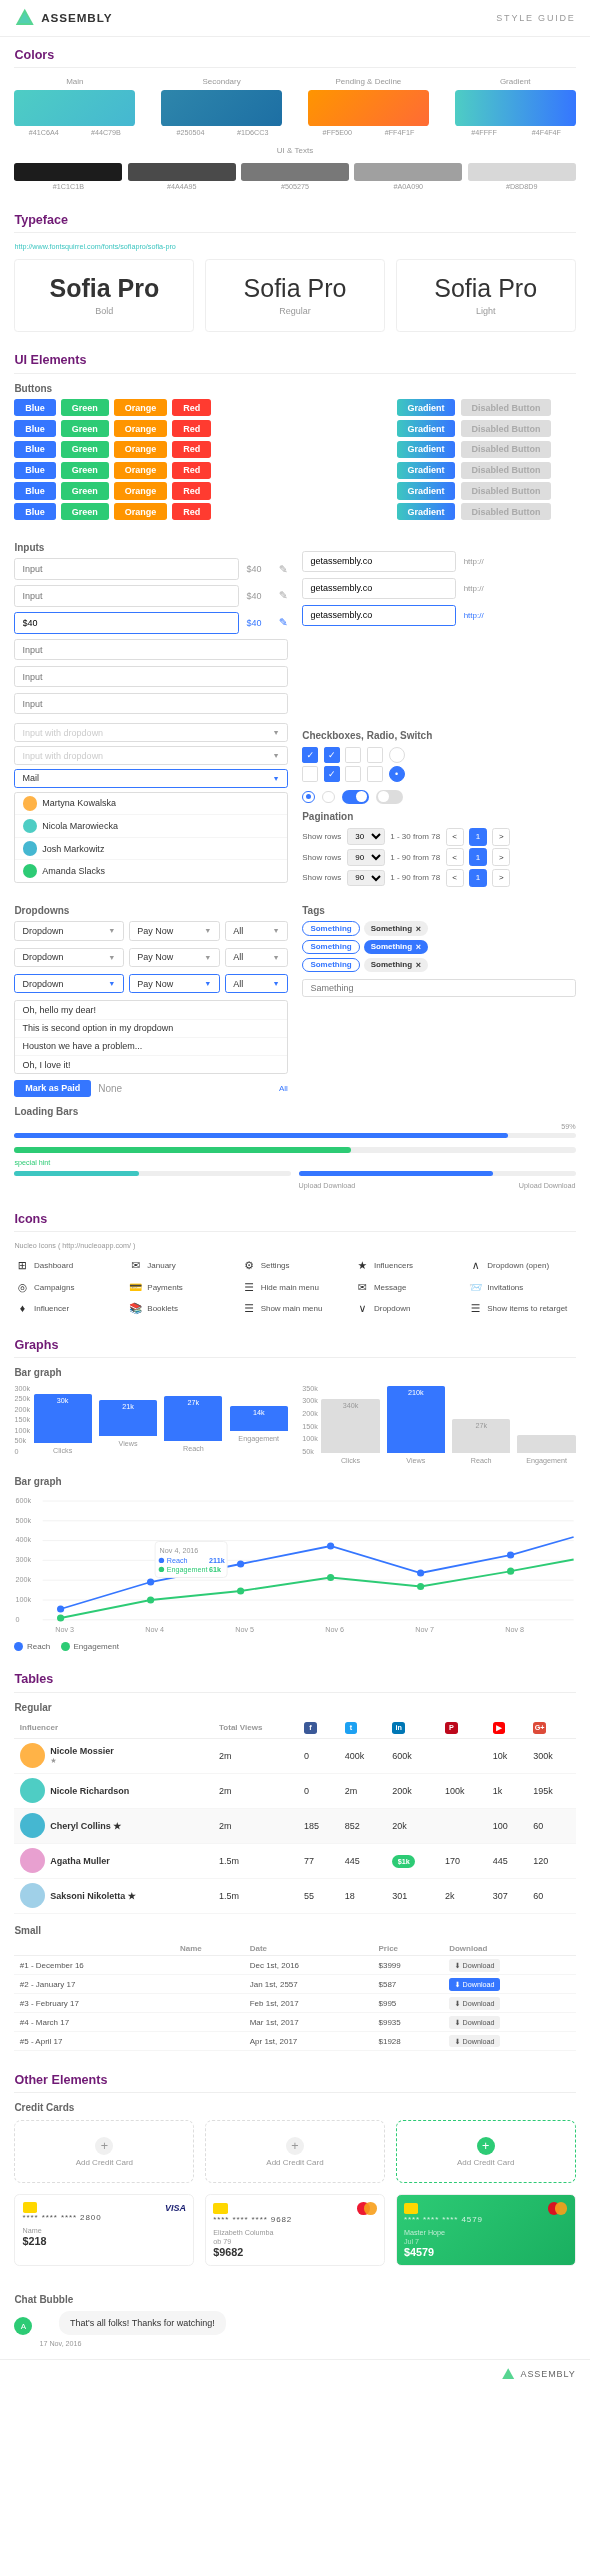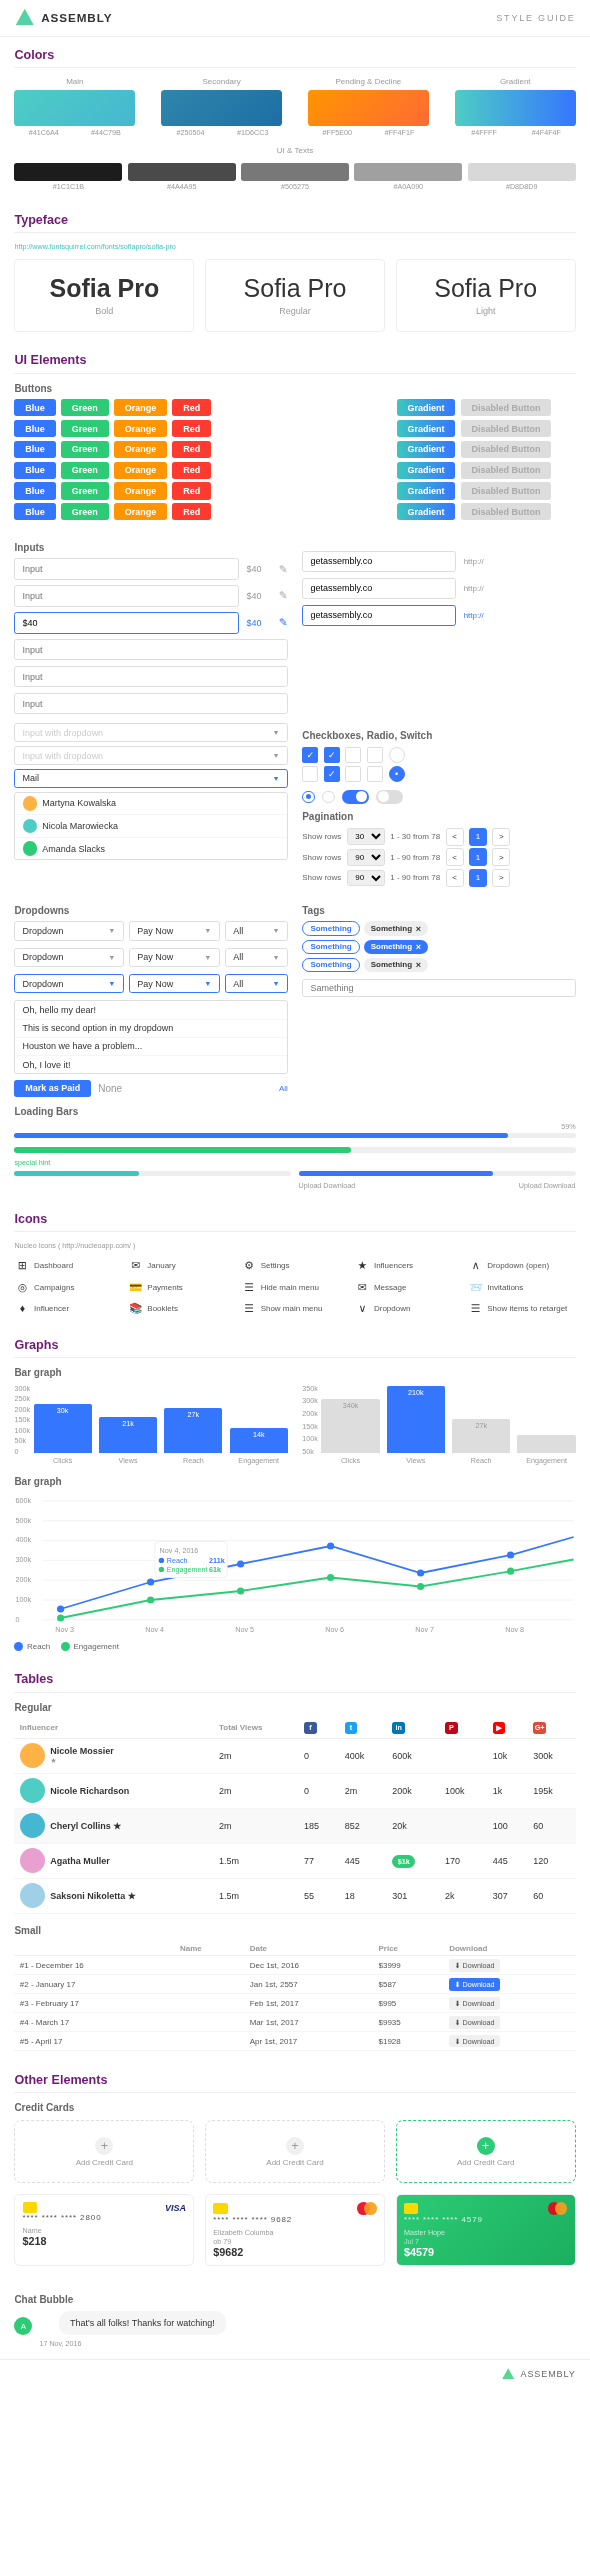--- a/index.html
+++ b/index.html
@@ -383,20 +383,24 @@
       <div class="dropdown-list">
         <div class="dropdown-item">
           <div class="avatar-sm" style="background:#FFB347;"></div>
           <span>Martyna Kowalska</span>
         </div>
         <div class="dropdown-item">
           <div class="avatar-sm" style="background:#4ECDC4;"></div>
           <span>Nicola Marowiecka</span>
         </div>
         <div class="dropdown-item">
+          <div class="avatar-sm" style="background:#45B7D1;"></div>
+          <span>Josh Markowitz</span>
+        </div>
+        <div class="dropdown-item">
           <div class="avatar-sm" style="background:#2DCB75;"></div>
           <span>Amanda Slacks</span>
         </div>
       </div>
     </div>
     <div class="col-half">
       <div class="subsection-title">Checkboxes, Radio, Switch</div>
 
       <div style="display:grid;grid-template-columns:repeat(5,18px);gap:3.6px;margin-bottom:7.2px;">
         <div class="cb-item cb-checked">✓</div>
@@ -649,21 +653,21 @@
       <div style="display:flex;height:81px;">
         <div class="y-axis">
           <div class="y-label">300k</div>
           <div class="y-label">250k</div>
           <div class="y-label">200k</div>
           <div class="y-label">150k</div>
           <div class="y-label">100k</div>
           <div class="y-label">50k</div>
           <div class="y-label">0</div>
         </div>
-        <div style="flex:1;display:flex;align-items:flex-end;gap:7.2px;padding-bottom:0;">
+        <div style="flex:1;display:flex;align-items:center;gap:7.2px;padding-bottom:0;">
           <div style="display:flex;flex-direction:column;align-items:center;flex:1;">
             <div class="bar" style="height:49px;width:100%;">
                 <span class="bar-label">30k</span>
               </div>
             <span style="font-size:7.2px;color:#999;margin-top:2.7px;">Clicks</span>
           </div>
           <div style="display:flex;flex-direction:column;align-items:center;flex:1;">
             <div class="bar" style="height:36px;width:100%;">
                 <span class="bar-label">21k</span>
               </div>

